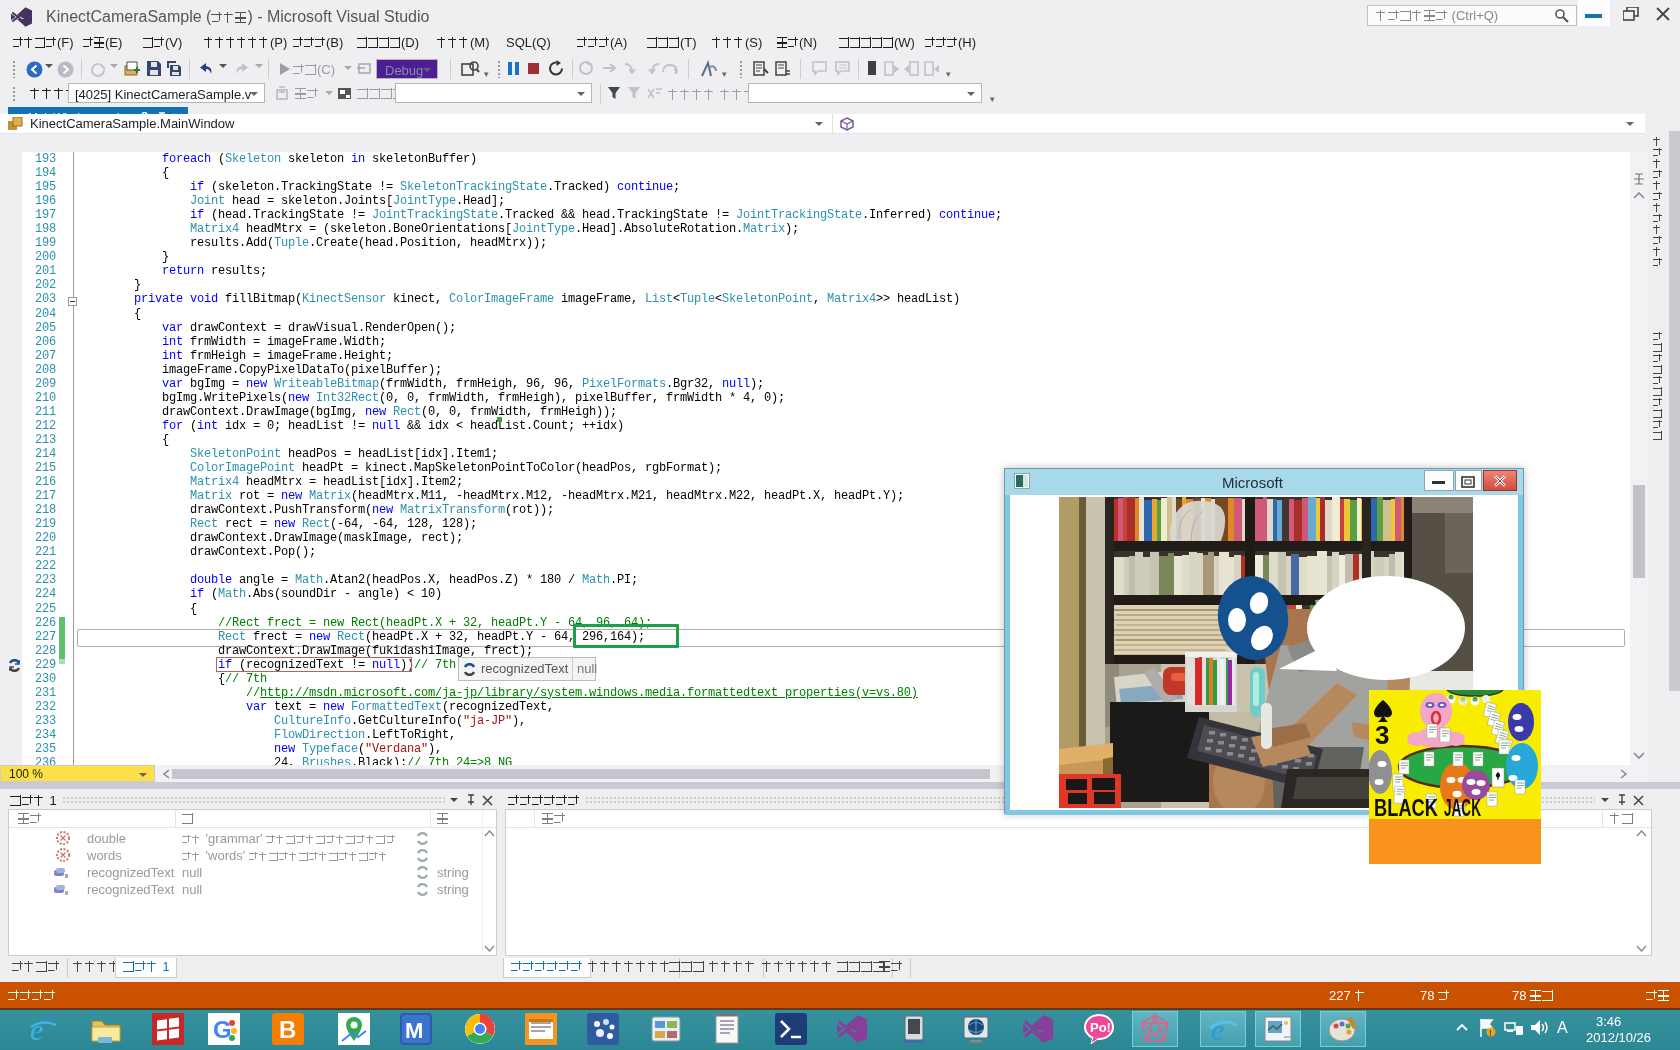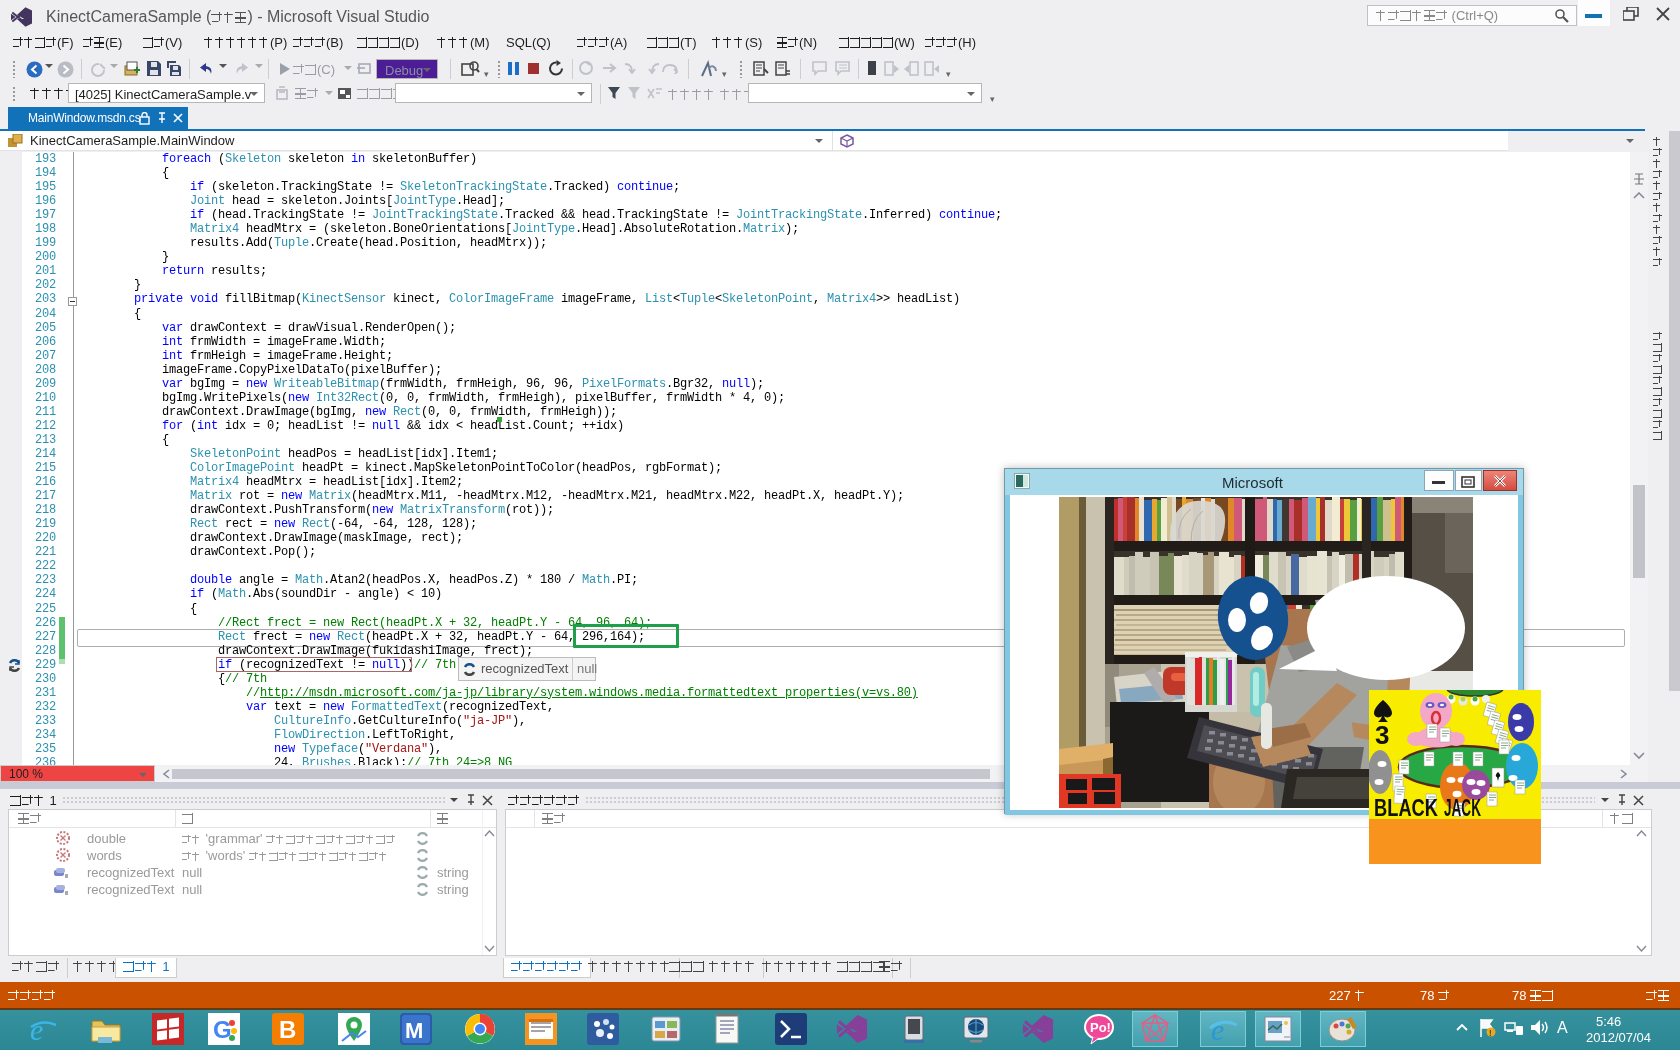--- a/index.html
+++ b/index.html
@@ -23,21 +23,21 @@
 #tb1{left:0;top:56px;width:1680px;height:26px}
 #tb2{left:0;top:82px;width:1680px;height:24px}
 .combo{position:absolute;background:#fff;border:1px solid #b6b6b6;height:20px}
 .combo:after{content:"";position:absolute;right:6px;top:8px;border:4px solid transparent;border-top-color:#666}
 .sep{position:absolute;width:1px;height:20px;background:#ccced6;top:3px}
 .grip{position:absolute;width:4px;height:18px;top:4px;background-image:radial-gradient(circle,#999 28%,transparent 32%);background-size:4px 4px}
 .ic{position:absolute;font-size:14px;color:#404040}
 #tabline{left:0;top:129px;width:1645px;height:2px;background:#1172ba}
 #tab1{left:8px;top:107px;width:180px;height:22px;background:#1172ba;color:#fff;font-size:12px}
 
-#crumb{left:0;top:131px;width:1508px;height:20px;background:#fff;border-bottom:1px solid #e3e3e5;font-size:13px;color:#1e1e1e}
+#crumb{left:0;top:114px;width:1645px;height:20px;background:#fff;border-bottom:1px solid #e3e3e5;font-size:13px;color:#1e1e1e}
 
 #editor{left:0;top:152px;width:1630px;height:613px;background:#fff;overflow:hidden}
 #gmargin{left:0;top:152px;width:22px;height:613px;background:#efeff2}
 #lnums{left:0px;top:152px;width:56px;height:613px;font-family:"Liberation Mono",monospace;font-size:12px;line-height:14.05px;color:#2b91af;text-align:right;letter-spacing:-0.2px}
 #mline{left:73px;top:152px;width:1px;height:613px;background:#9a9a9a}
 #code{left:78px;top:152px;font-family:"Liberation Mono",monospace;font-size:12px;line-height:14.05px;color:#000;white-space:pre;letter-spacing:-0.2024px}
 #code .b,#code i.b{color:#0000ff;font-style:normal}
 #code .t,#code i.t{color:#2b91af;font-style:normal}
 #code .g,#code i.g{color:#008000;font-style:normal}
 #code .r,#code i.r{color:#a31515;font-style:normal}
@@ -46,21 +46,21 @@
 #greenbox{left:573px;top:624px;width:106px;height:24px;border:3px solid #1da049;border-radius:1px}
 #redbox{left:216px;top:657px;width:196px;height:15px;border:1px solid #a8686a}
 #chgbar{left:59px;top:617px;width:6px;height:42px;background:#5ec16d}
 #chgbar2{left:59px;top:659px;width:6px;height:5px;background:#aadfb2}
 #tooltip{left:458px;top:657px;width:138px;height:24px;background:#f4f4f4;border:1px solid #bcbcbc;font-size:13px;color:#555}
 
 #vsb{left:1630px;top:152px;width:18px;height:613px;background:#f2f2f4}
 #vsbthumb{left:1633px;top:485px;width:12px;height:93px;background:#c2c3c9}
 #hsbrow{left:0;top:765px;width:1648px;height:17px;background:#f2f2f4}
 #hsbthumb{left:172px;top:769px;width:818px;height:10px;background:#c6c7ce}
-#zoombox{left:0;top:765px;width:155px;height:17px;background:#ef4444;border:1px solid #ccc;font-size:12px;color:#1e1e1e}
+#zoombox{left:0;top:765px;width:155px;height:17px;background:#fde047;border:1px solid #ccc;font-size:12px;color:#1e1e1e}
 
 #sidebar{left:1648px;top:131px;width:32px;height:660px;background:#efeff2}
 #sidegray{left:1669px;top:131px;width:11px;height:560px;background:#c9c9cf}
 .vtab{position:absolute;left:1653px;width:13px;color:#444}
 .vtab .k{display:block;margin:2px 0}
 
 #panelband{left:0;top:782px;width:1680px;height:7px;background:#c8cad6}
 #panels{left:0;top:789px;width:1680px;height:169px;background:#efeff2}
 .ptitle{position:absolute;height:16px;font-size:13px;color:#1e1e1e}
 .dots{position:absolute;height:7px;background-image:radial-gradient(circle,#aaaaae 22%,transparent 28%);background-size:4px 4px}
@@ -643,22 +643,22 @@
  <svg class="ti" style="left:1504px;top:12px;width:20px;height:16px" viewBox="0 0 20 16">
       <rect x="1" y="3" width="10" height="7" fill="none" stroke="#fff" stroke-width="1.5"></rect>
       <rect x="3" y="10" width="6" height="2" fill="#fff"></rect>
       <rect x="12" y="6" width="7" height="9" rx="1" fill="#fff"></rect>
     </svg>
  <svg class="ti" style="left:1530px;top:11px;width:18px;height:17px" viewBox="0 0 18 17">
       <path d="M1 6 h4 l5 -5 v15 l-5 -5 h-4 z" fill="#fff"></path>
       <path d="M12 5 q3 3.5 0 7 M15 3 q4 5.5 0 11" stroke="#fff" stroke-width="1.5" fill="none"></path>
     </svg>
  <span class="abs" style="left:1557px;top:11px;color:#fff;font-size:16px">A</span>
- <span class="abs" style="left:1596px;top:6px;color:#fff;font-size:13px">5:46</span>
- <span class="abs" style="left:1586px;top:22px;color:#fff;font-size:13px">2012/07/04</span>
+ <span class="abs" style="left:1596px;top:6px;color:#fff;font-size:13px">3:46</span>
+ <span class="abs" style="left:1586px;top:22px;color:#fff;font-size:13px">2012/10/26</span>
 </div>
 
 <div class="abs" id="popup"></div>
 <div class="abs" style="left:1005px;top:469px;width:518px;height:346px;background:#82c7e2"></div>
 <div class="abs" style="left:1005px;top:469px;width:518px;height:26px;background:#a8d9ea"></div>
 <div class="abs" style="left:1010px;top:495px;width:508px;height:315px;background:#fff"></div>
 <span class="abs" style="left:1222px;top:474px;font-size:15px;color:#1e2a30">Microsoft</span>
 <svg class="abs" style="left:1014px;top:473px" width="16" height="16">
     <rect x="0.5" y="0.5" width="15" height="15" fill="#f8f8f8" stroke="#8aa"></rect>
     <rect x="2" y="2" width="7" height="12" fill="#2a6a60"></rect>

